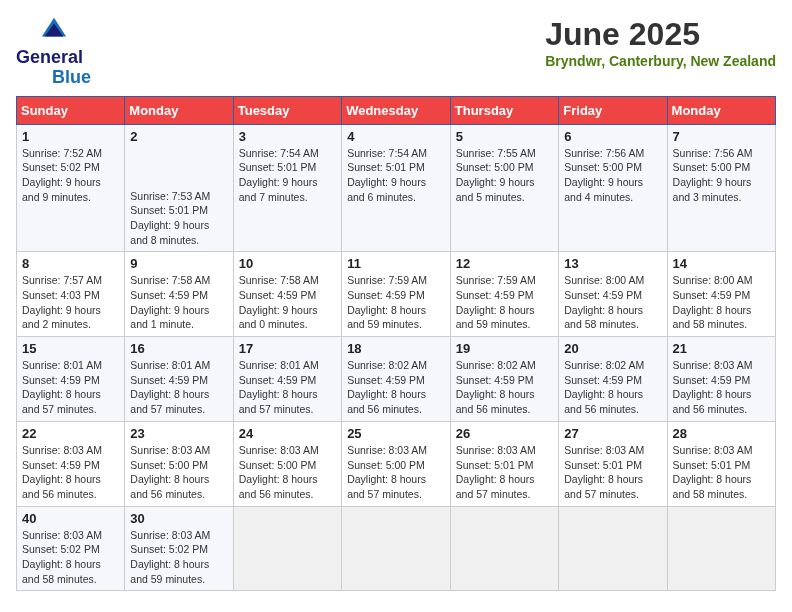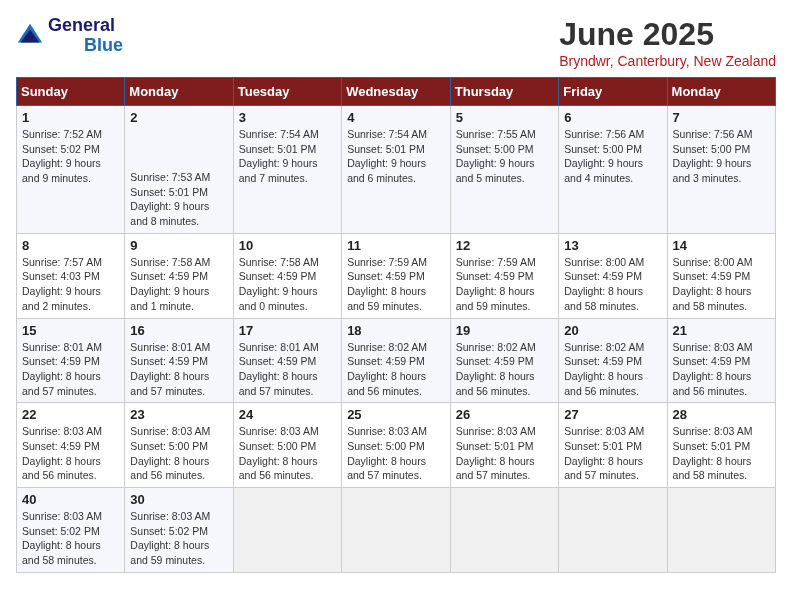--- a/index.html
+++ b/index.html
@@ -13,20 +13,21 @@
     .header-area {
       display: flex;
       justify-content: space-between;
       align-items: flex-start;
       margin-bottom: 8px;
     }
     .logo {
       display: flex;
       align-items: center;
       gap: 4px;
+      flex-direction: column;
     }
     .logo-text {
       font-size: 18px;
       font-weight: bold;
       color: #1a1a6e;
       line-height: 1.1;
     }
     .logo-blue {
       color: #1a6eb5;
       margin-left: 36px;
@@ -37,29 +38,30 @@
     }
     .title-area {
     }
     .month-title {
       font-size: 32px;
       font-weight: bold;
       color: #333;
     }
     .subtitle {
       font-size: 14px;
-      color: #b91c1c;
+      color: #4d7c0f;
+      font-weight: bold;
     }
     .calendar {
       width: 100%;
       border-collapse: collapse;
       font-size: 11px;
     }
     .calendar thead tr th {
-      background-color: #7f1d1d;
+      background-color: #ef4444;
       color: #fff;
       padding: 6px 4px;
       text-align: left;
       font-size: 13px;
       font-weight: bold;
       border: 1px solid #2a5fa5;
     }
     .calendar tbody tr td {
       vertical-align: top;
       padding: 4px 5px;

